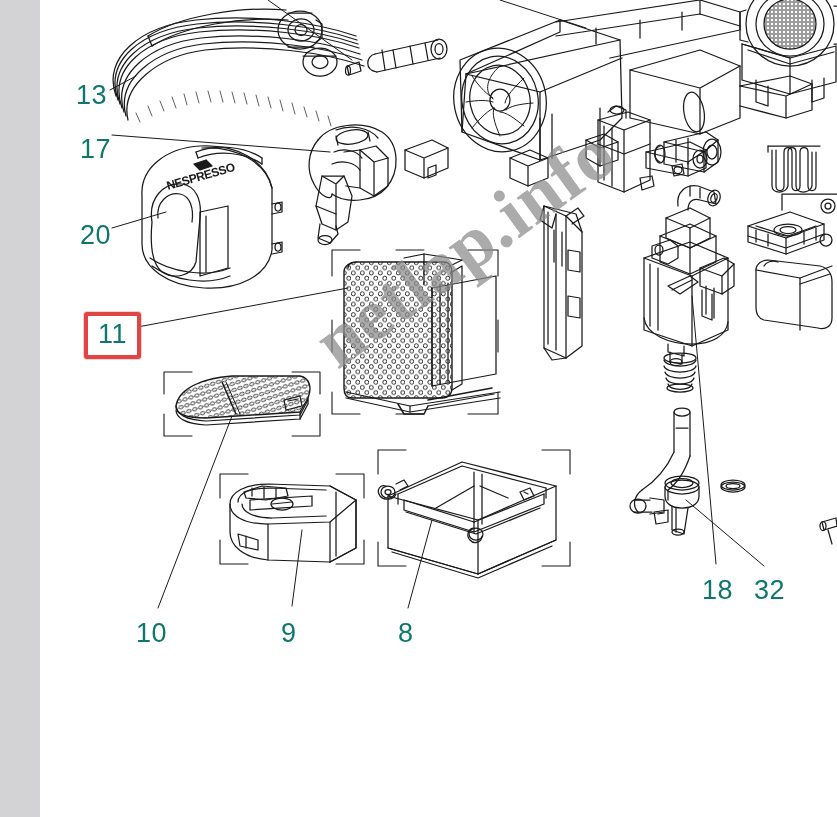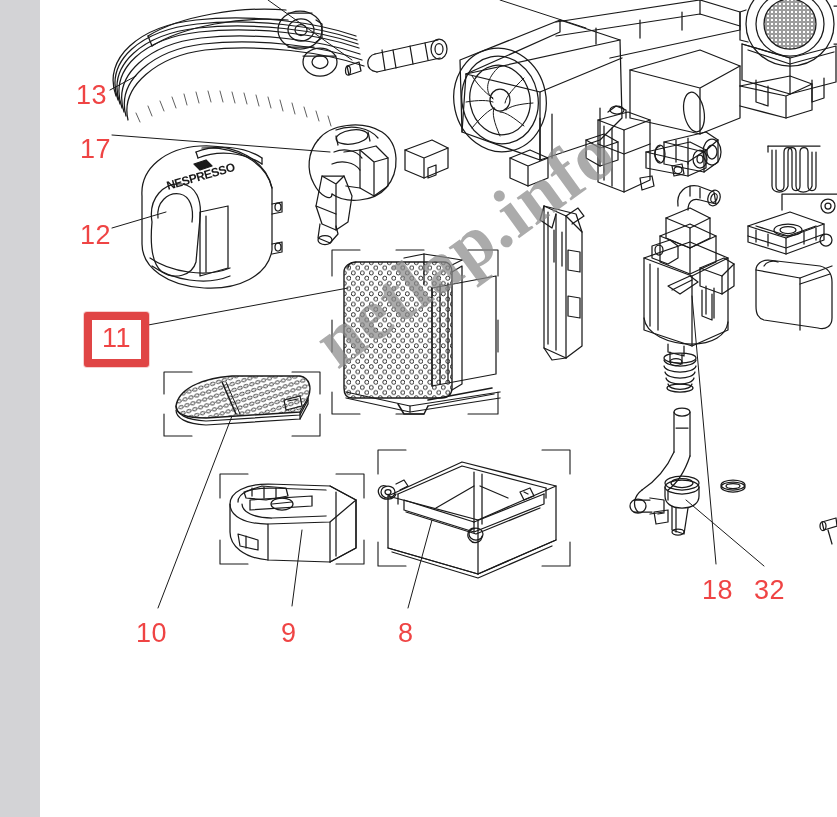--- a/index.html
+++ b/index.html
@@ -30,27 +30,27 @@
     left: 0;
     top: 0;
     width: 837px;
     height: 817px;
   }
   .callout {
     position: absolute;
     font-family: "Liberation Sans", sans-serif;
     font-size: 27px;
     font-weight: 400;
-    color: #ef4444;
+    color: #0f766e;
     letter-spacing: 0.5px;
     line-height: 1;
     white-space: nowrap;
   }
   .callout.highlighted {
-    border: 8px solid #15803d;
+    border: 4px solid #15803d;
     border-radius: 3px;
     background: #ffffff;
     padding: 5px 10px 7px 10px;
     box-shadow: 0 0 0 1px rgba(224,69,69,0.25);
   }
   #watermark {
     position: absolute;
     left: 298px;
     top: 316px;
     font-family: "Liberation Serif", serif;
@@ -575,21 +575,21 @@
         <path d="M500 0 L 586 28"></path>
       </g>
 
     </g>
   </svg>
 
   <div id="watermark" style="color: rgb(139, 139, 139); transform: rotate(-36deg);">netlap.info</div>
 
   <div class="callout" id="co-13" style="left: 76px; top: 82px;">13</div>
   <div class="callout" id="co-17" style="left: 80px; top: 136px;">17</div>
-  <div class="callout" id="co-16" style="left: 80px; top: 222px;">12</div>
+  <div class="callout" id="co-16" style="left: 80px; top: 222px;">20</div>
   <div class="callout highlighted" id="co-11" style="left: 84px; top: 312px; border-color: rgb(224, 69, 69);">11</div>
   <div class="callout" id="co-10" style="left: 136px; top: 620px;">10</div>
   <div class="callout" id="co-9" style="left: 281px; top: 620px;">9</div>
   <div class="callout" id="co-8" style="left: 398px; top: 620px;">8</div>
   <div class="callout" id="co-25" style="left: 702px; top: 577px;">18</div>
   <div class="callout" id="co-21" style="left: 754px; top: 577px;">32</div>
 
 </div>
 
 </body></html>

